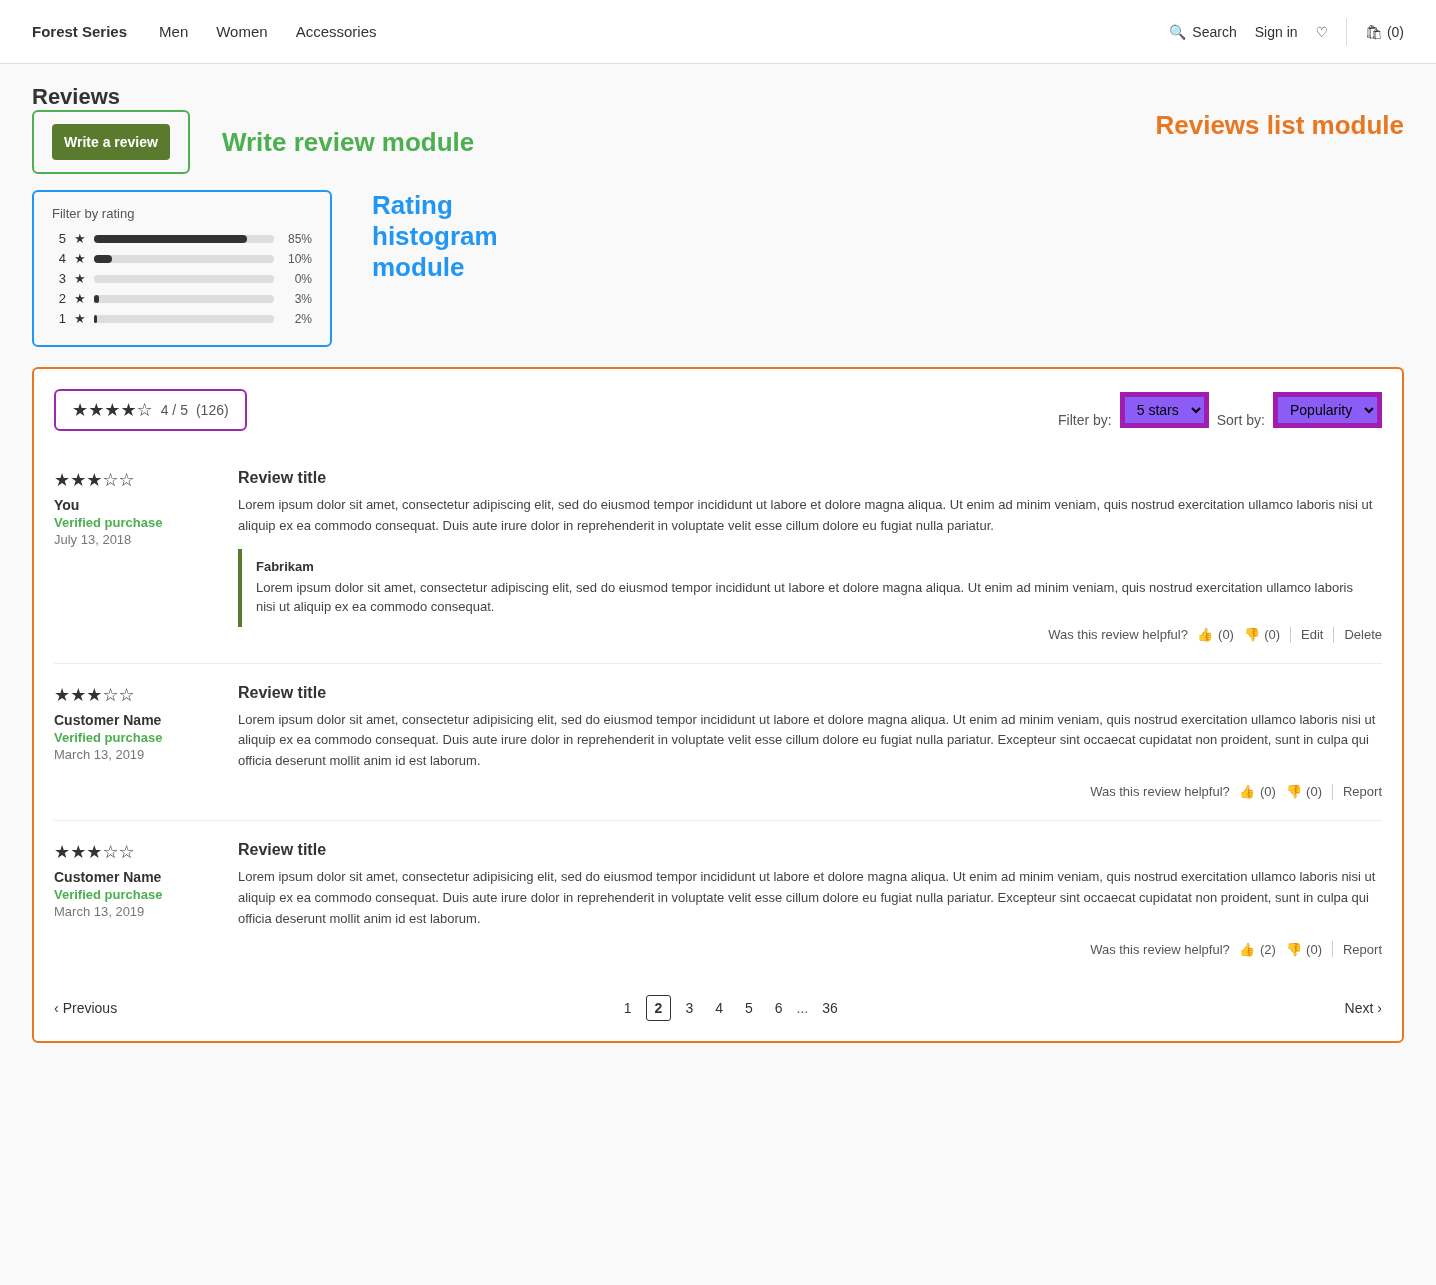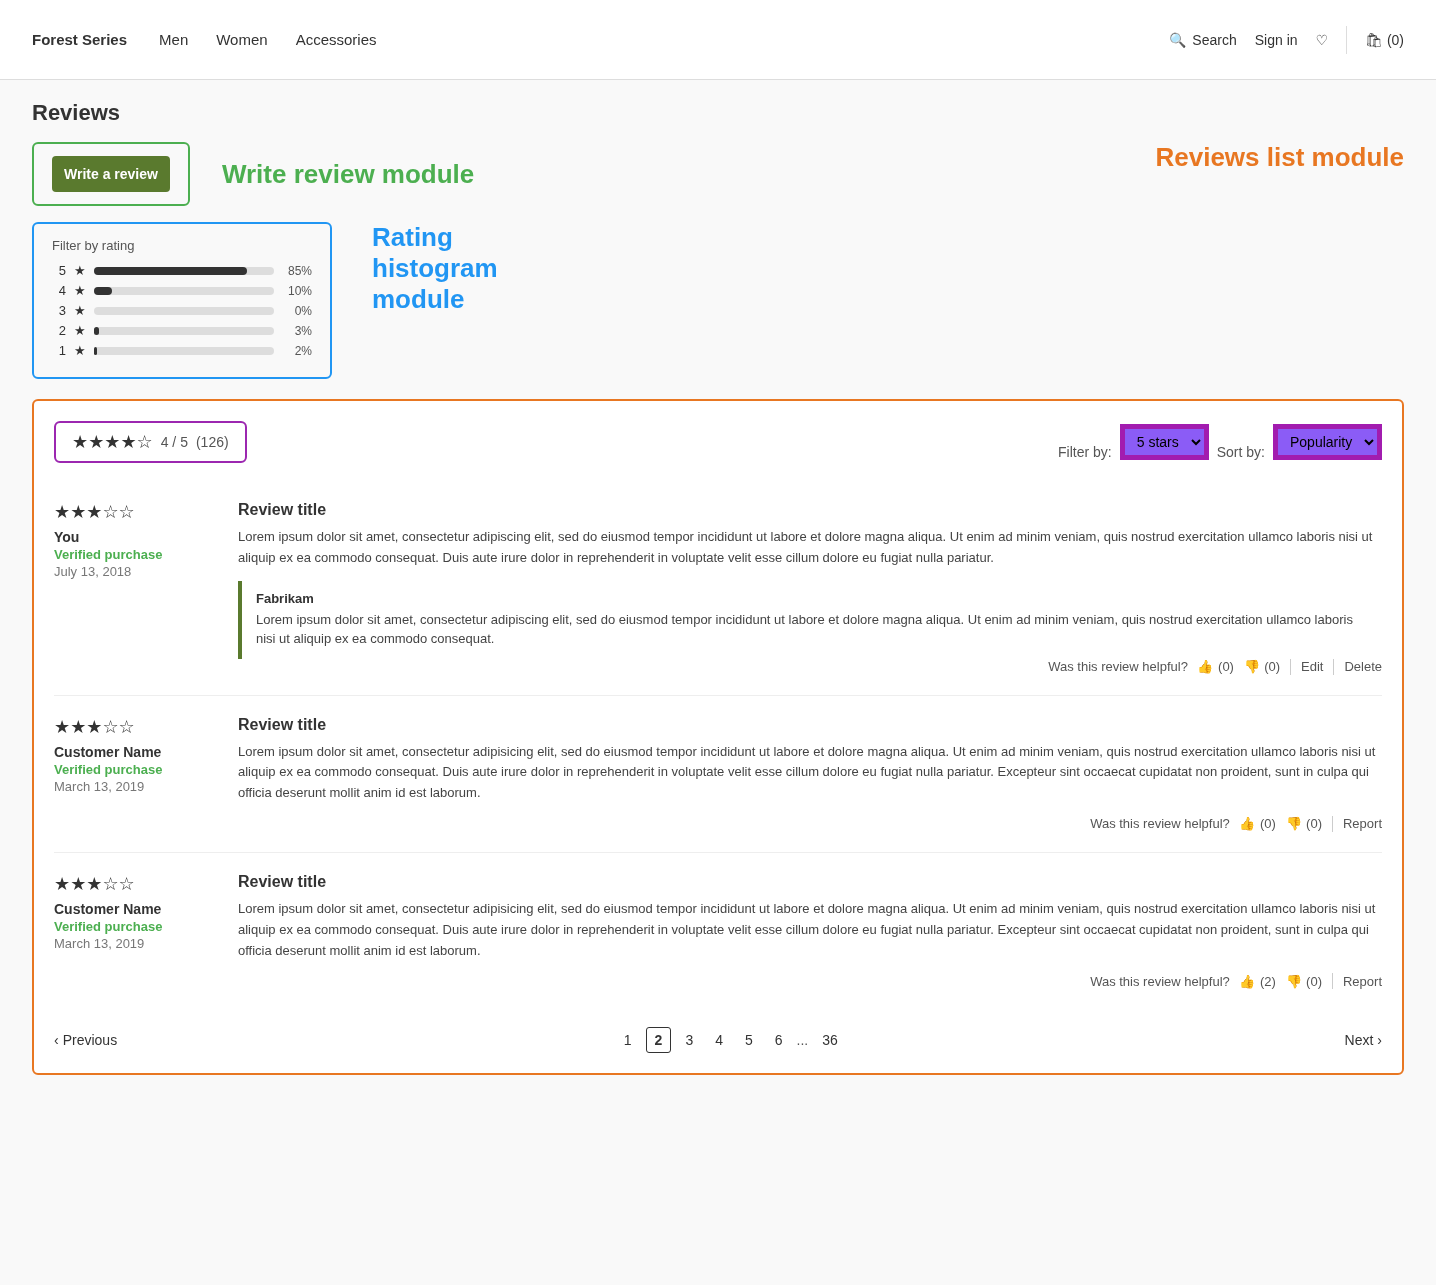--- a/index.html
+++ b/index.html
@@ -1,35 +1,35 @@
 <!DOCTYPE html>
 <html><head>
   <meta charset="utf-8">
   <style>
     * { box-sizing: border-box; margin: 0; padding: 0; }
     body { font-family: Arial, sans-serif; font-size: 14px; background: #f9f9f9; color: #333; }
 
     
     .navbar {
       display: flex; align-items: center; background: #fff;
-      border-bottom: 1px solid #ddd; padding: 0 32px; height: 80px;
+      border-bottom: 1px solid #ddd; padding: 0 32px; height: 64px;
     }
     .navbar-brand { font-size: 15px; font-weight: bold; margin-right: 32px; }
     .navbar-links { display: flex; gap: 28px; }
     .navbar-links a { text-decoration: none; color: #333; font-size: 15px; }
     .navbar-right { margin-left: auto; display: flex; align-items: center; gap: 18px; }
     .search-btn { display: flex; align-items: center; gap: 6px; background: none; border: none; cursor: pointer; font-size: 14px; color: #333; }
     .sign-in-btn { background: none; border: none; cursor: pointer; font-size: 14px; color: #333; }
     .navbar-divider { width: 1px; height: 28px; background: #ddd; }
     .cart-btn { background: none; border: none; cursor: pointer; font-size: 14px; color: #333; display: flex; align-items: center; gap: 4px; }
 
     
     .page { padding: 20px 32px; }
 
-    .section-title { font-size: 22px; font-weight: bold; margin-bottom: 16px; }
+    .section-title { font-size: 22px; font-weight: bold; }
 
     
     .write-review-area {
       display: flex; align-items: center; gap: 32px; margin-bottom: 16px;
     }
     .write-review-box {
       border: 2px solid #4caf50; border-radius: 6px; padding: 12px 18px; display: inline-block;
     }
     .write-review-btn {
       background: #5a7a2e; color: #fff; border: none; border-radius: 4px;

